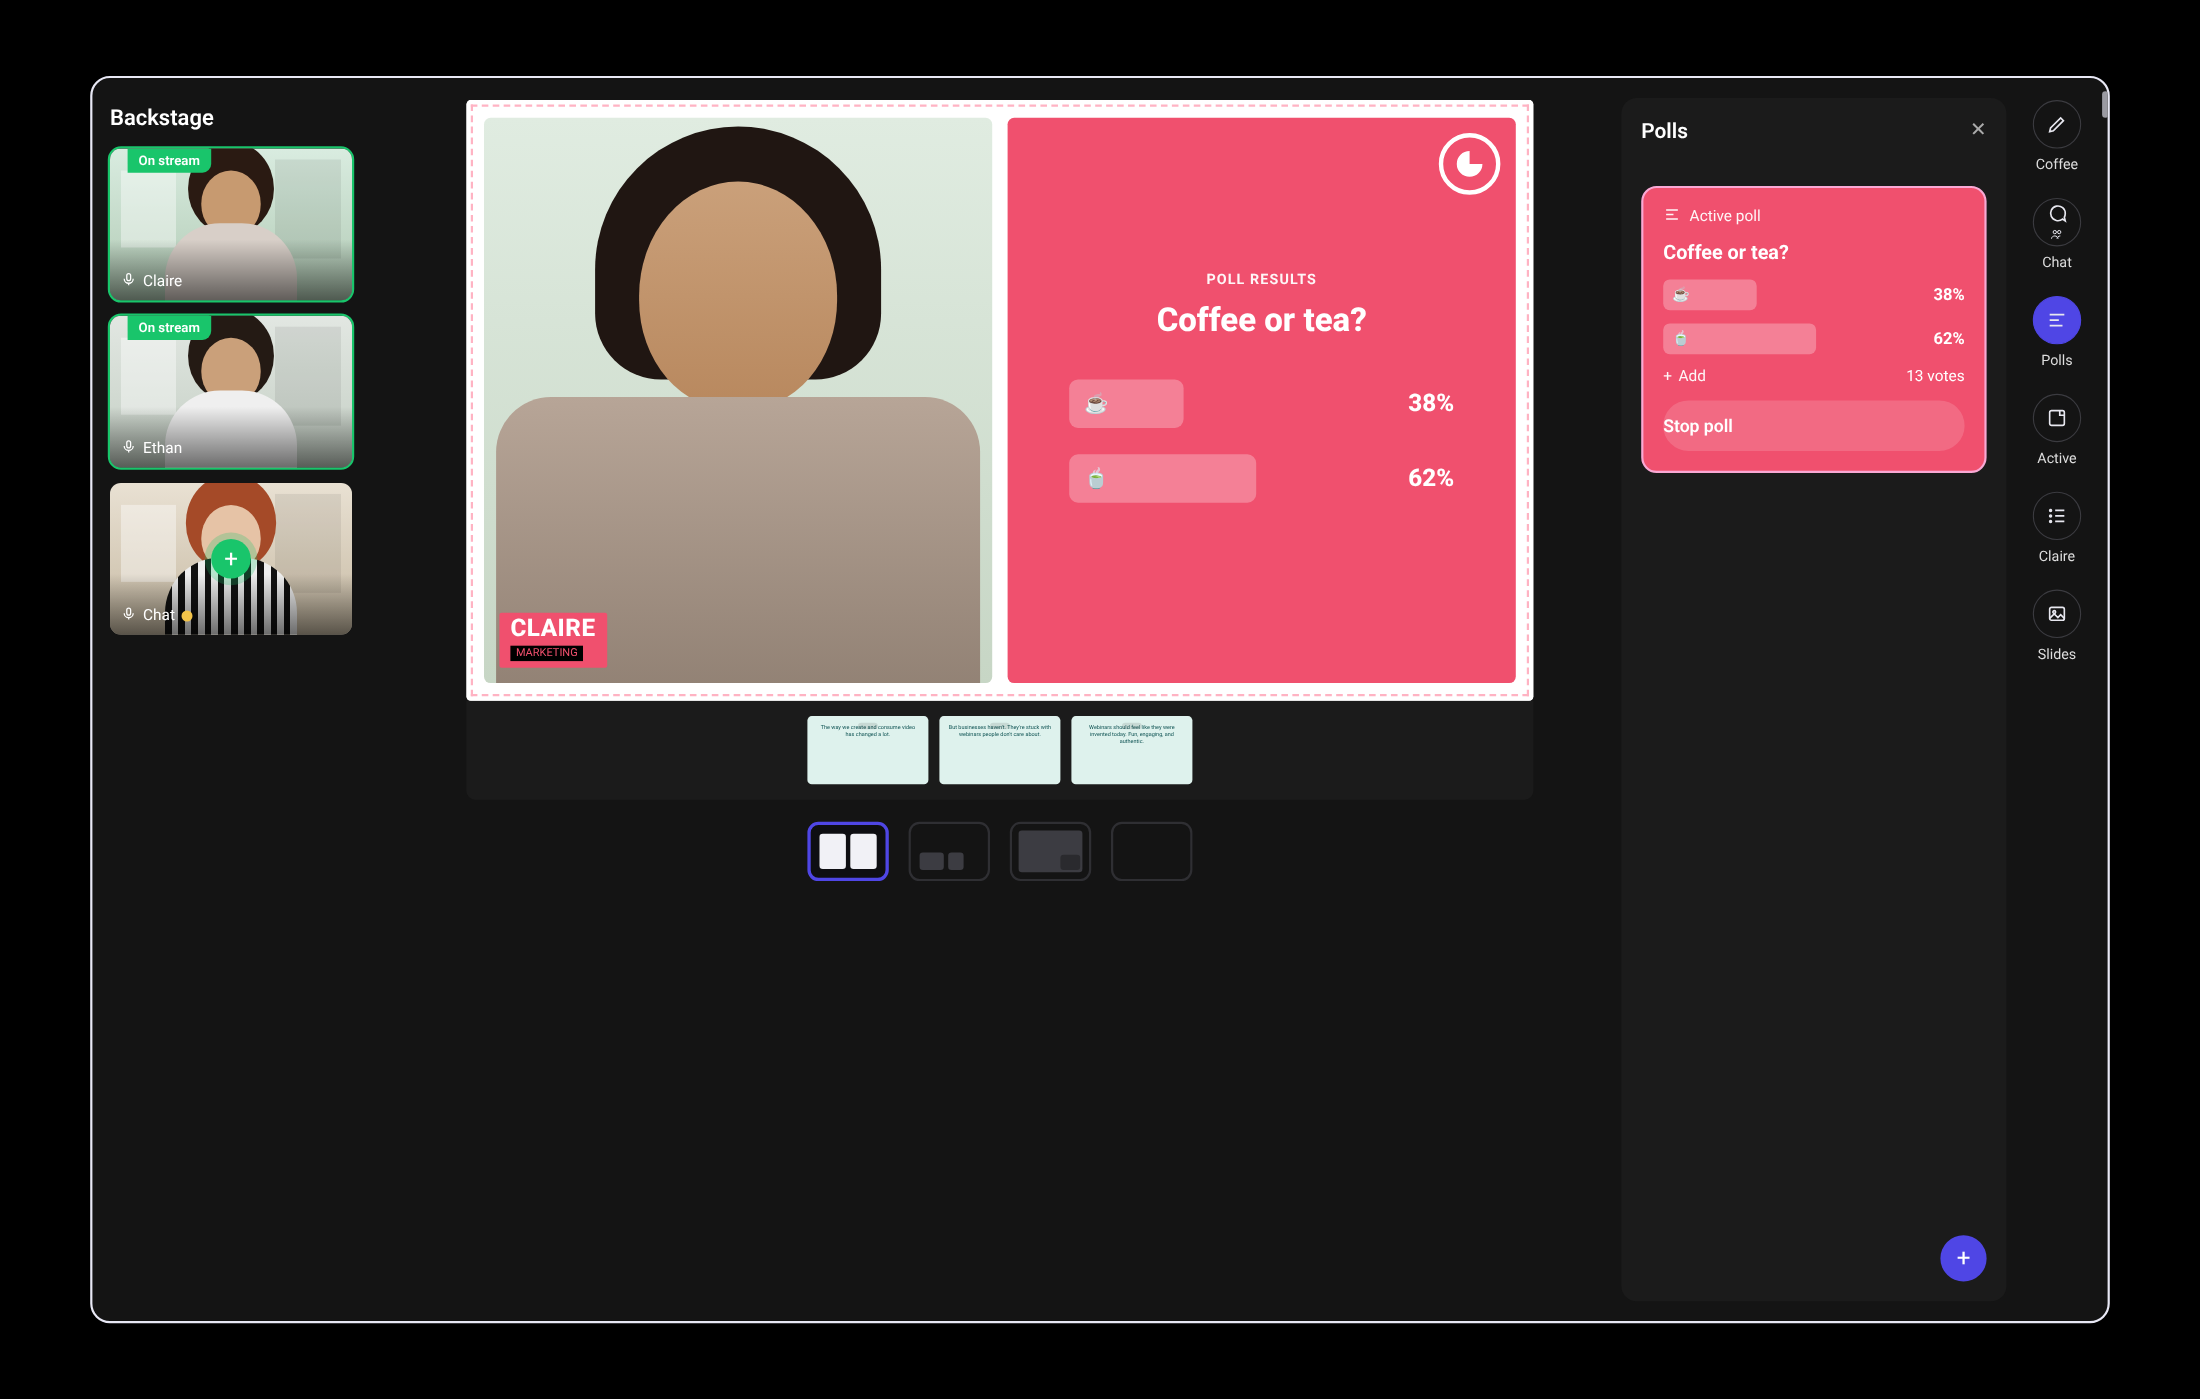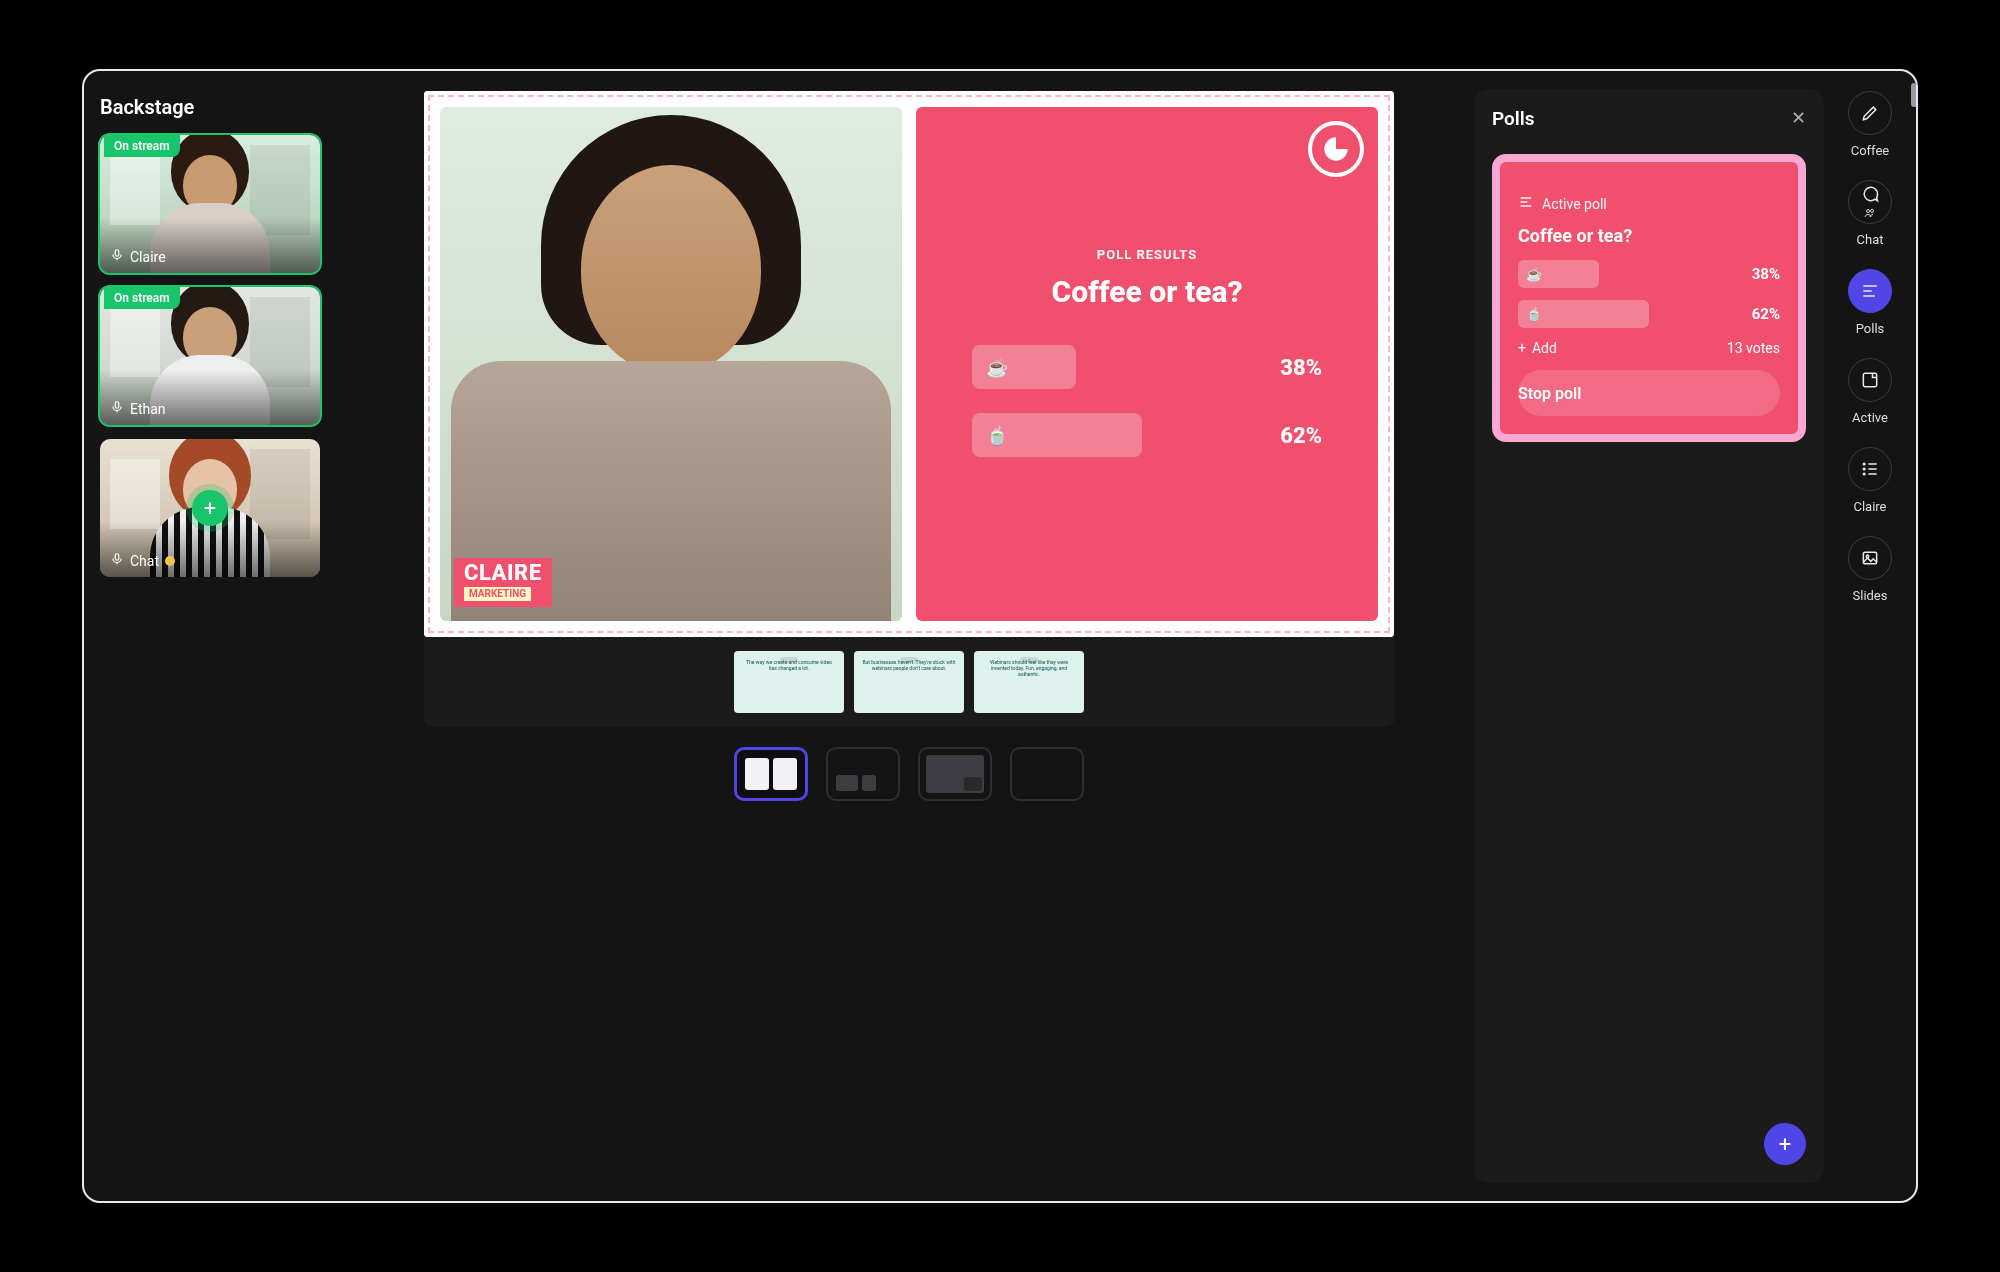--- a/index.html
+++ b/index.html
@@ -4,21 +4,21 @@
 <style>
 * { margin:0; padding:0; box-sizing:border-box; font-family:-apple-system,BlinkMacSystemFont,"Segoe UI",Roboto,Helvetica,Arial,sans-serif; }
 body { background:#000; width:2000px; height:1272px; display:flex; align-items:center; justify-content:center; }
 .window { width:1836px; height:1134px; background:#141414; border-radius:18px; border:2px solid #e8e8f5; display:flex; overflow:hidden; position:relative; }
 
 
 .backstage { width:260px; padding:24px 16px; }
 .backstage h2 { color:#fff; font-size:20px; font-weight:600; margin-bottom:16px; }
 .participant { position:relative; width:220px; height:138px; border-radius:10px; margin-bottom:14px; overflow:hidden; background:#333; }
 .participant.onstream { outline:2px solid #19c56b; }
-.participant .badge { position:absolute; top:0; left:4px; background:#19c56b; color:#fff; font-size:12px; font-weight:600; padding:4px 10px; border-bottom-right-radius:8px; z-index:3; }
+.participant .badge { position:absolute; top:0; left:16px; background:#19c56b; color:#fff; font-size:12px; font-weight:600; padding:4px 10px; border-bottom-right-radius:8px; z-index:3; }
 .participant .name { position:absolute; left:10px; bottom:8px; color:#fff; font-size:14px; display:flex; align-items:center; gap:6px; z-index:3; }
 .participant .mic-icon svg { width:14px; height:14px; }
 .participant .status-dot { width:10px; height:10px; border-radius:50%; }
 .participant .video { position:absolute; inset:0; z-index:1; }
 .participant .shade { position:absolute; inset:0; background:linear-gradient(to top, rgba(0,0,0,.55) 0%, rgba(0,0,0,0) 40%); z-index:2; }
 .participant .add-btn { position:absolute; top:50%; left:50%; transform:translate(-50%,-50%); width:36px; height:36px; border-radius:50%; background:#19c56b; display:flex; align-items:center; justify-content:center; color:#fff; font-size:22px; z-index:4; box-shadow:0 0 0 6px rgba(25,197,107,.25); }
 
 
 .room { position:absolute; inset:0; background:linear-gradient(#cfe8dc,#9fbfa8); }
 .room::before { content:""; position:absolute; left:10px; top:20px; width:50px; height:70px; background:rgba(255,255,255,.4); }
@@ -31,21 +31,21 @@
 .stage-col { flex:1; display:flex; flex-direction:column; align-items:center; padding:20px 12px 0; }
 .stage { width:970px; background:#fff; border-radius:4px; padding:16px; box-shadow:0 0 0 1px #fff inset; position:relative; }
 .stage::before{ content:""; position:absolute; inset:4px; border:2px dashed #ffb3c3; pointer-events:none; }
 .stage-inner { display:flex; gap:14px; }
 .stage-video { flex:1; background:linear-gradient(#e0ece1,#c7d6c5); border-radius:6px; position:relative; overflow:hidden; height:514px; }
 .stage-video .person .head { width:180px; height:208px; background:linear-gradient(#caa07a,#b8885e); }
 .stage-video .person .body { width:440px; height:300px; background:linear-gradient(#b7a597,#8d7d70); }
 .stage-video .hair { position:absolute; left:50%; transform:translateX(-50%); top:8px; width:260px; height:230px; background:#201612; border-radius:130px 130px 60px 60px; }
 .lower-third { position:absolute; left:14px; bottom:14px; background:#f0506e; color:#fff; padding:4px 10px 6px; border-radius:2px; text-align:left; line-height:1; }
 .lower-third .lt-name { font-size:22px; font-weight:800; letter-spacing:.5px; }
-.lower-third .lt-role { font-size:10px; font-weight:700; background:#fef9c3; color:#f0506e; padding:2px 5px; display:inline-block; }
+.lower-third .lt-role { font-size:10px; font-weight:400; background:#000000; color:#f0506e; padding:2px 5px; display:inline-block; }
 
 .poll-screen { flex:1; background:#f0506e; border-radius:6px; position:relative; height:514px; color:#fff; display:flex; flex-direction:column; align-items:center; padding-top:140px; }
 .poll-screen .logo { position:absolute; top:14px; right:14px; width:56px; height:56px; border:4px solid #fff; border-radius:50%; display:flex; align-items:center; justify-content:center; }
 .poll-screen .logo svg { width:28px; height:28px; fill:#fff; }
 .poll-screen .results-label { font-size:13px; font-weight:700; letter-spacing:1px; opacity:.95; }
 .poll-screen .question { font-size:30px; font-weight:800; margin:12px 0 36px; }
 .poll-row { width:350px; display:flex; align-items:center; gap:14px; margin-bottom:24px; }
 .poll-bar-track { flex:1; height:44px; border-radius:8px; background:transparent; position:relative; }
 .poll-bar-fill { position:absolute; left:0; top:0; height:100%; background:rgba(255,255,255,.28); border-radius:8px; display:flex; align-items:center; padding-left:14px; font-size:18px; }
 .poll-pct { font-size:22px; font-weight:800; width:62px; text-align:right; }
@@ -59,21 +59,21 @@
 .layouts { display:flex; gap:18px; margin-top:20px; }
 .layout-btn { width:74px; height:54px; border-radius:10px; border:2px solid #2f2f33; display:flex; align-items:center; justify-content:center; padding:8px; gap:4px; }
 .layout-btn.active { border:3px solid #4f46e5; background:#0e0e12; }
 .layout-btn .cell { background:#3c3c42; border-radius:3px; }
 .layout-btn.active .cell { background:#f1f1f6; }
 
 
 .side-panel { width:350px; background:#1b1b1b; border-radius:14px; margin:18px 0 18px 0; padding:18px; display:flex; flex-direction:column; position:relative; }
 .side-panel h3 { color:#fff; font-size:19px; font-weight:600; }
 .side-panel .close { position:absolute; top:18px; right:18px; color:#aaa; font-size:18px; }
-.poll-card { margin-top:24px; border:8px solid #f9a8d4; border-radius:14px; background:#f0506e; color:#fff; padding:32px 18px 18px; }
+.poll-card { margin-top:39px; border:2px solid #f9a8d4; border-radius:14px; background:#f0506e; color:#fff; padding:16px 18px 18px; }
 .poll-card .active-row { display:flex; align-items:center; gap:8px; font-size:14px; opacity:.95; margin-bottom:12px; }
 .poll-card .q { font-size:18px; font-weight:700; margin-bottom:14px; }
 .mini-row { display:flex; align-items:center; margin-bottom:12px; }
 .mini-track { flex:1; height:28px; position:relative; }
 .mini-fill { position:absolute; left:0; top:0; height:100%; background:rgba(255,255,255,.28); border-radius:6px; display:flex; align-items:center; padding-left:8px; font-size:13px; }
 .mini-pct { font-size:15px; font-weight:700; width:50px; text-align:right; }
 .add-votes { display:flex; justify-content:space-between; align-items:center; font-size:14px; margin:6px 0 14px; }
 .add-votes .add { opacity:.95; display:flex; align-items:center; gap:6px; }
 .stop-btn { width:100%; height:46px; border-radius:24px; background:rgba(255,255,255,.15); color:#fff; display:flex; align-items:center; justify-content:flex-start; font-size:16px; font-weight:600; }
 .fab { position:absolute; right:18px; bottom:18px; width:42px; height:42px; border-radius:50%; background:#4f46e5; color:#fff; display:flex; align-items:center; justify-content:center; font-size:22px; }

